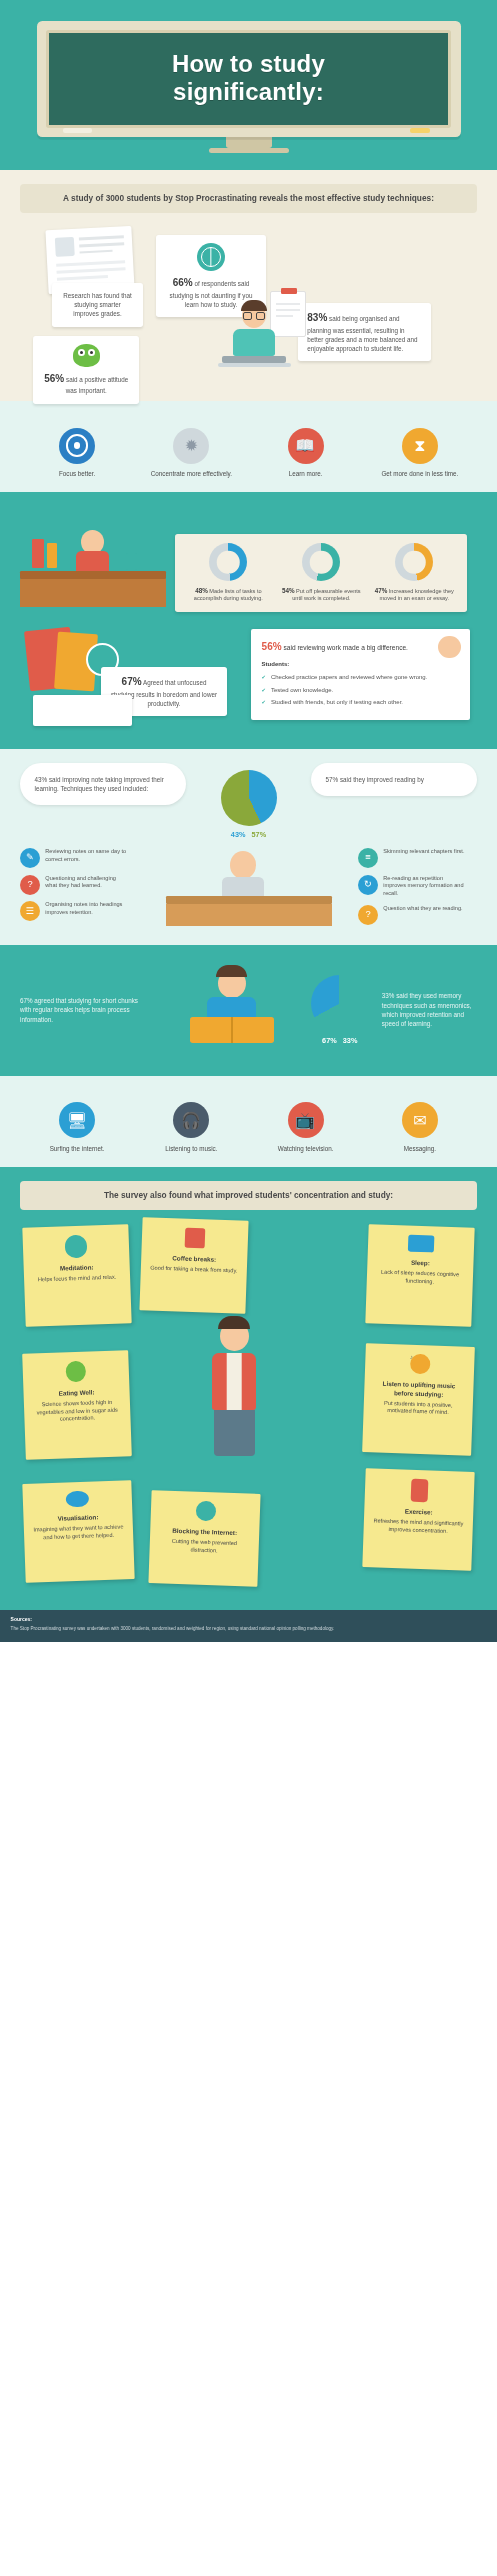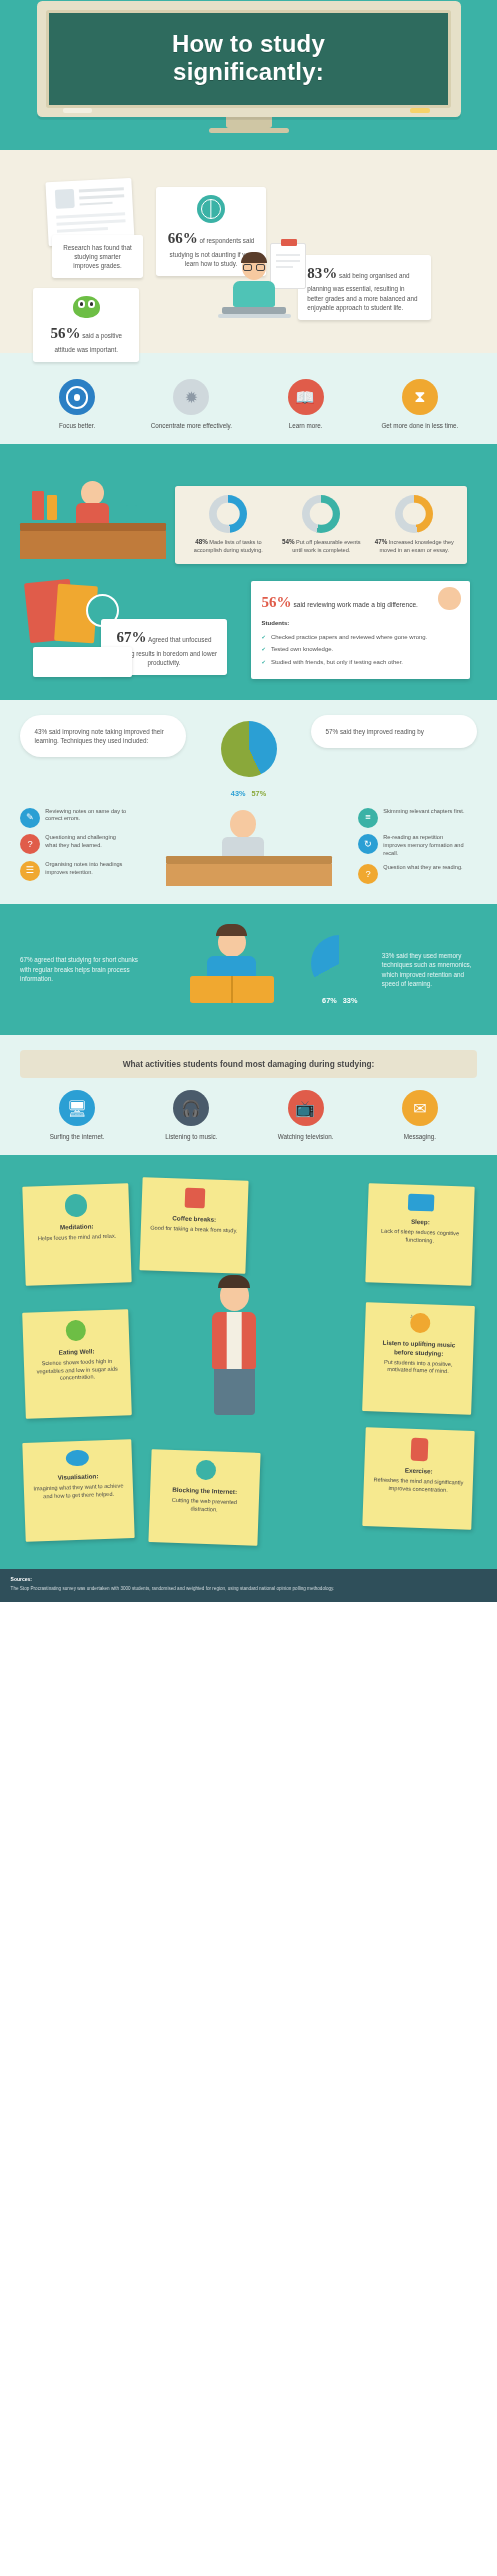--- a/index.html
+++ b/index.html
@@ -21,21 +21,21 @@
     font-weight: bold;
     color: #4a4a4a;
     line-height: 1.5;
     margin: 0 auto;
     width: 457px;
   }
 
   
   .hdr {
     background: #3bb2a6;
-    padding: 1px 0 17px;
+    padding: 21px 0 17px;
     position: relative;
   }
   .chalk-frame {
     width: 424px; margin: 0 auto;
     background: #e6e0c8;
     border-radius: 5.3px;
     padding: 9.3px;
     box-shadow: 0 2.7px 0 rgba(0,0,0,0.08);
     position: relative;
   }
@@ -81,21 +81,21 @@
   .bubble {
     background: #ffffff;
     border-radius: 2.7px;
     padding: 8px 9.3px;
     font-size: 6.3px;
     line-height: 1.45;
     color: #555;
     box-shadow: 0 1.3px 2.7px rgba(0,0,0,0.10);
     position: relative;
   }
-  .pct { font-size: 15px; font-weight: bold; color: #3d3d3d; font-family: Liberation Serif, serif; }
+  .pct { font-size: 10px; font-weight: bold; color: #3d3d3d; }
 
   .s1wrap { width: 457px; margin: 10.6px auto 0; position: relative; height: 166px; }
   .s1 { position: absolute; }
 
   .note-stack {
     background:#fff; border-radius:2px; box-shadow:0 1.3px 3.3px rgba(0,0,0,.15);
   }
 
   
   .head { background:#f6c9a0; border-radius:50%; }
@@ -176,20 +176,21 @@
         </div>
       </div>
       <div class="chalk-ledge"></div>
       <div class="chalk-ledge two"></div>
     </div>
     <div class="board-stand"></div>
     <div class="board-base"></div>
   </div>
 
   <div class="sec-cream">
+    <div class="banner">A study of 3000 students by Stop Procrastinating reveals the most effective study techniques:</div>
 
     <div class="s1wrap">
 
       <div class="s1 note-stack" style="left:26.5px; top:5.3px; width:86px; height:64px; transform:rotate(-3deg); background:#fff;">
         <div style="position:absolute;left:9.3px;top:8px;width:18.6px;height:18.6px;background:#dfe6ea;border-radius:2px;"></div>
         <div style="position:absolute;left:33px;top:9.3px;right:8px;height:2.7px;background:#e2e6e8;"></div>
         <div style="position:absolute;left:33px;top:16px;right:8px;height:2.7px;background:#e2e6e8;"></div>
         <div style="position:absolute;left:33px;top:22.5px;right:20px;height:2.7px;background:#e2e6e8;"></div>
         <div style="position:absolute;left:9.3px;top:34px;right:8px;height:2.7px;background:#eceff1;"></div>
         <div style="position:absolute;left:9.3px;top:41px;right:8px;height:2.7px;background:#eceff1;"></div>
@@ -356,21 +357,21 @@
       </div>
     </div>
   </div>
 
   <div class="sec-ltteal">
     <div style="width:457px;margin:0 auto;display:flex;justify-content:space-between;align-items:flex-start;">
       <div class="cloud" style="width:166px;">43% said improving note taking improved their learning. Techniques they used included:</div>
 
       <div style="width:80px;text-align:center;padding-top:6.6px;">
         <div style="width:56px;height:56px;border-radius:50%;margin:0 auto;background:conic-gradient(#2b9fd4 0 43%, #8aa83a 43% 100%);position:relative;"></div>
-        <div style="margin-top:12px;font-size:7.3px;font-weight:bold;">
+        <div style="margin-top:4px;font-size:7.3px;font-weight:bold;">
           <span style="color:#2b9fd4;">43%</span>
           &nbsp;
           <span style="color:#8aa83a;">57%</span>
         </div>
       </div>
 
       <div class="cloud" style="width:166px;">57% said they improved reading by</div>
     </div>
 
     <div style="width:457px;margin:9.3px auto 0;display:flex;justify-content:space-between;align-items:flex-start;">
@@ -435,21 +436,20 @@
           &nbsp;
           <span>33%</span>
         </div>
       </div>
 
       <div style="width:106px;font-size:6.3px;line-height:1.5;color:#e8f6f4;">33% said they used memory techniques such as mnemonics, which improved retention and speed of learning.</div>
     </div>
   </div>
 
   <div class="sec-ltteal">
-    <div class="banner">What activities students found most damaging during studying:</div>
     <div class="four-col">
       <div class="col">
         <div class="ic" style="background:#2b9fd4;margin:0 auto;">🖥</div>
         <div class="cap">Surfing the internet.</div>
       </div>
       <div class="col">
         <div class="ic" style="background:#4a5b6b;margin:0 auto;">🎧</div>
         <div class="cap">Listening to music.</div>
       </div>
       <div class="col">
@@ -457,20 +457,21 @@
         <div class="cap">Watching television.</div>
       </div>
       <div class="col">
         <div class="ic" style="background:#f0a830;margin:0 auto;">✉</div>
         <div class="cap">Messaging.</div>
       </div>
     </div>
   </div>
 
   <div class="sec-teal" style="padding-bottom:17px;">
+    <div class="banner">The survey also found what improved students' concentration and study:</div>
 
     <div style="width:457px;margin:12px auto 0;position:relative;height:371px;">
 
       <div class="sticky" style="left:4px; top:4px; width:106px; height:99px; background:#f6e98f; transform:rotate(-2deg);">
         <div style="width:22.5px;height:22.5px;border-radius:50%;background:#3bb2a6;margin:1.3px auto 6.6px;"></div>
         <div style="text-align:center;">
           <b>Meditation:</b>
           <span>Helps focus the mind and relax.</span>
         </div>
       </div>

